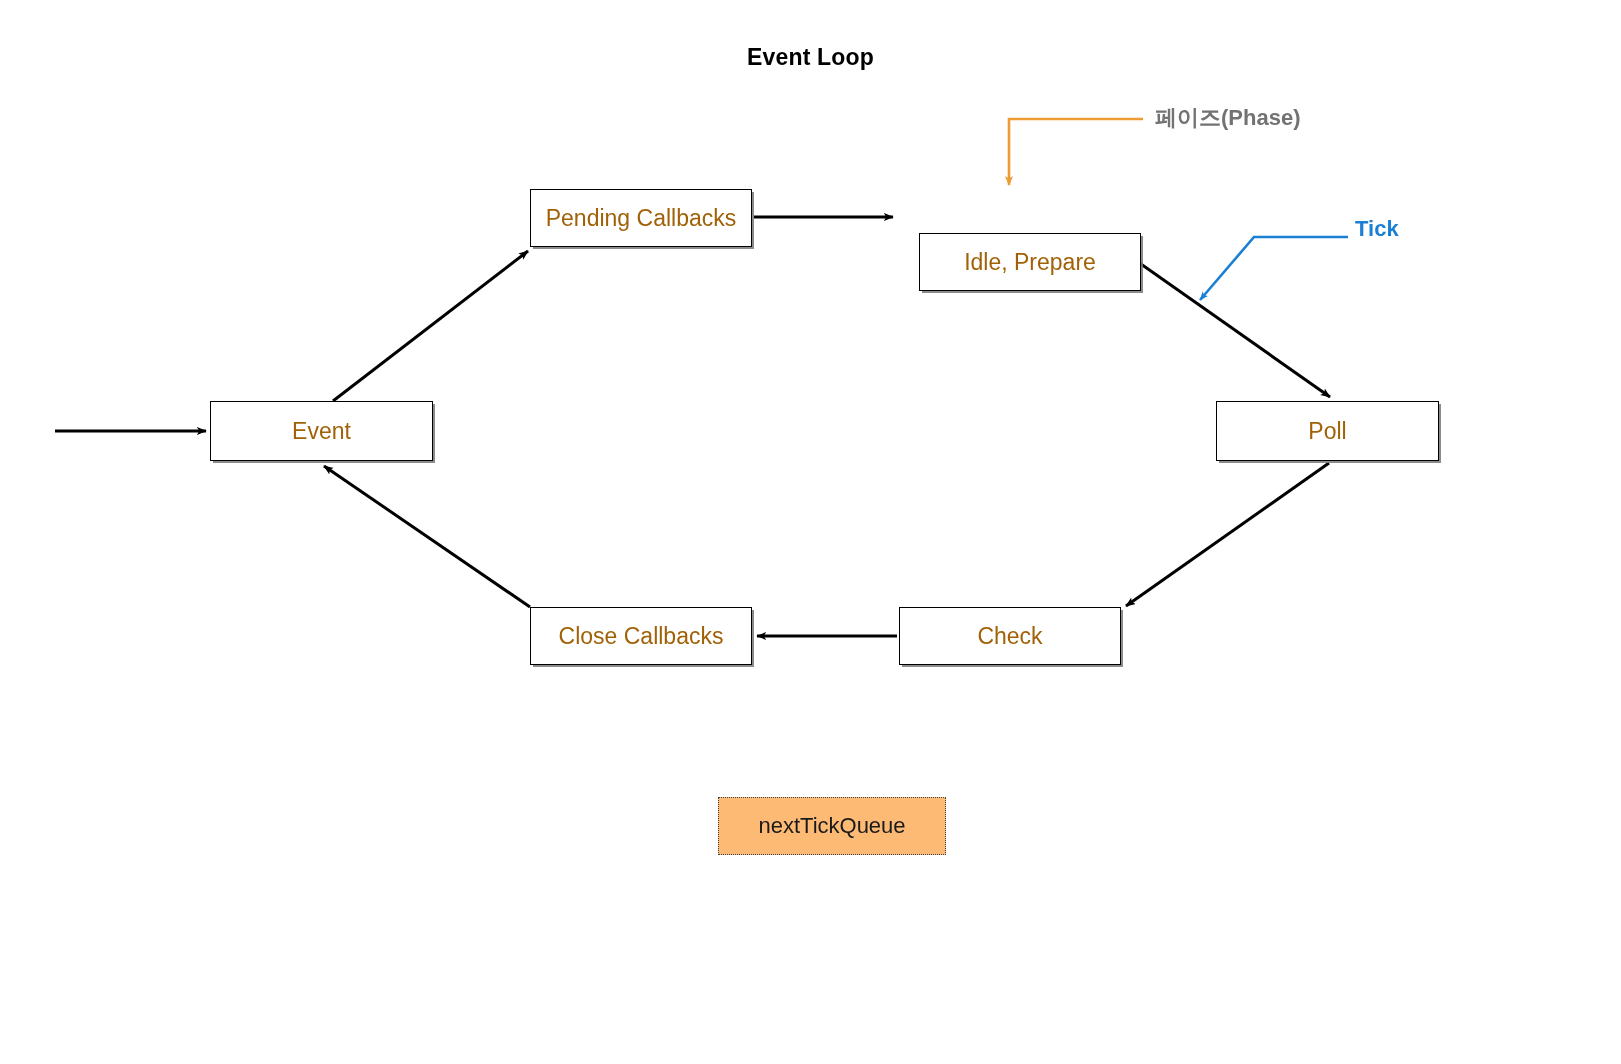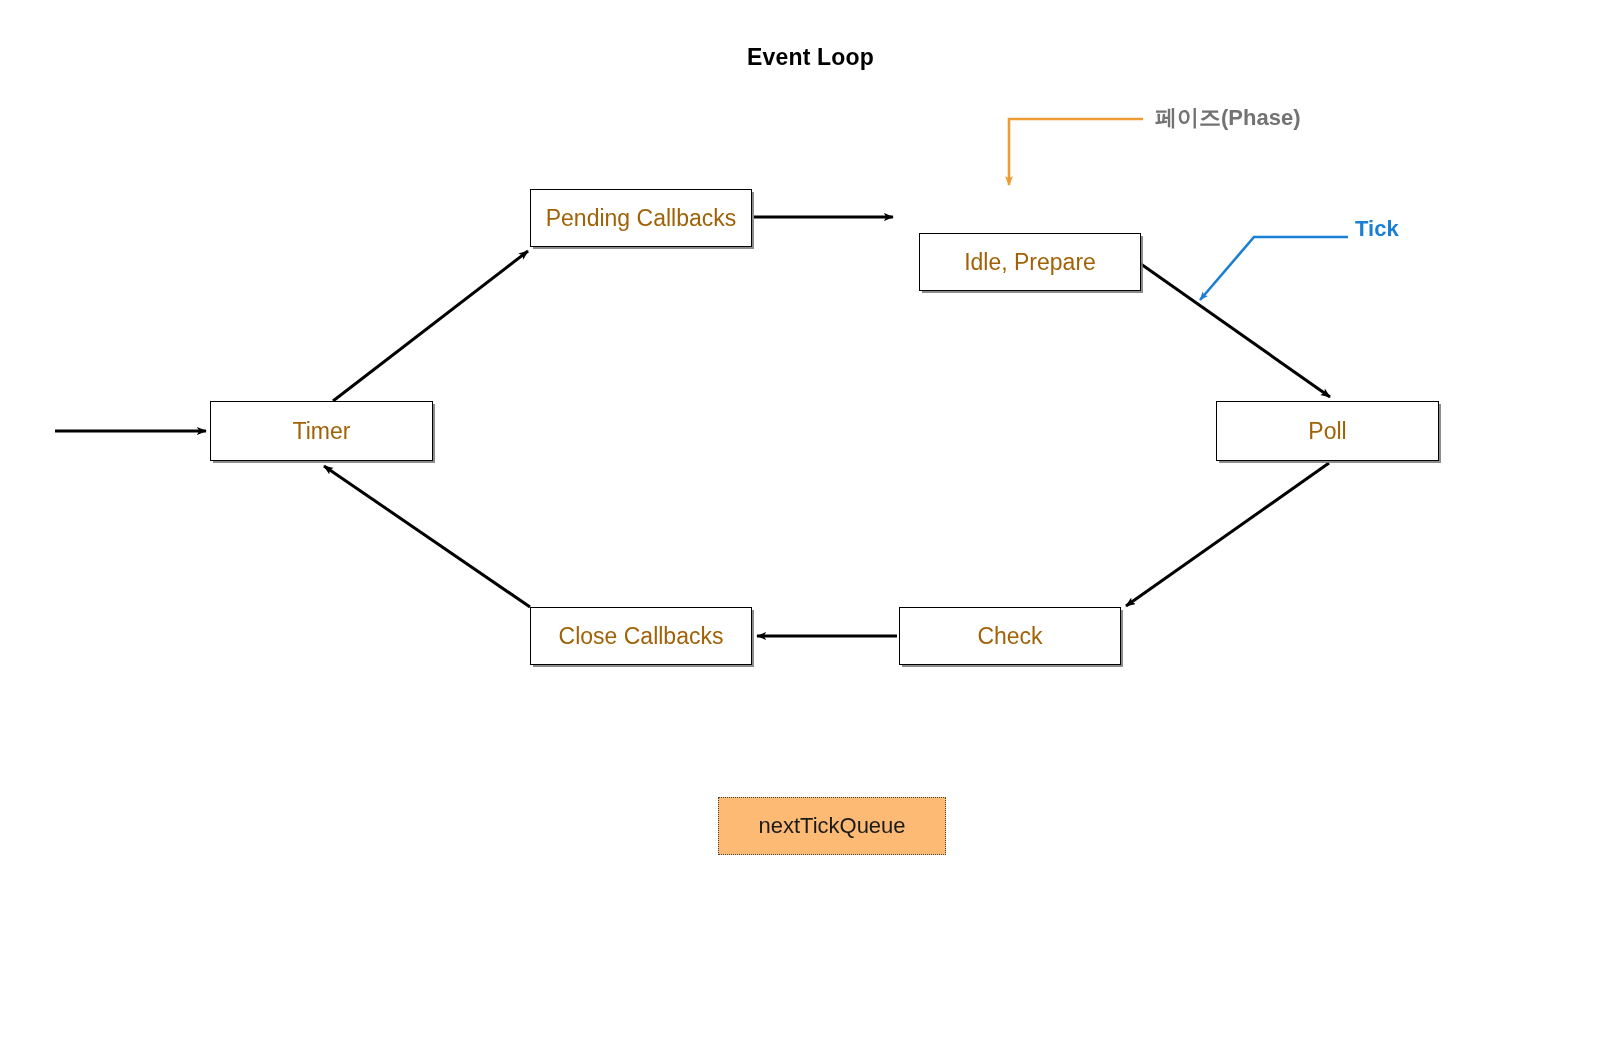--- a/index.html
+++ b/index.html
@@ -102,21 +102,21 @@
     <line x1="897" y1="636" x2="757" y2="636" stroke="#000000" stroke-width="3" marker-end="url(#arrow-black)"></line>
 
     <line x1="530" y1="607" x2="324" y2="466" stroke="#000000" stroke-width="3" marker-end="url(#arrow-black)"></line>
 
     <path d="M1143,119 L1009,119 L1009,185" fill="none" stroke="#ED9B33" stroke-width="2.6" marker-end="url(#arrow-orange)"></path>
 
     <path d="M1348,237 L1254,237 L1200,300" fill="none" stroke="#1B7FD4" stroke-width="2.6" marker-end="url(#arrow-blue)"></path>
   </svg>
 
   <div class="node" style="left:210px; top:401px; width:223px; height:60px;">
-    <span>Timer</span>
+    <span>Event</span>
   </div>
 
   <div class="node" style="left:530px; top:189px; width:222px; height:58px;">
     <span>Pending Callbacks</span>
   </div>
 
   <div class="node" style="left:919px; top:189px; width:222px; height:58px;margin-top:44px;">
     <span>Idle, Prepare</span>
   </div>
 

